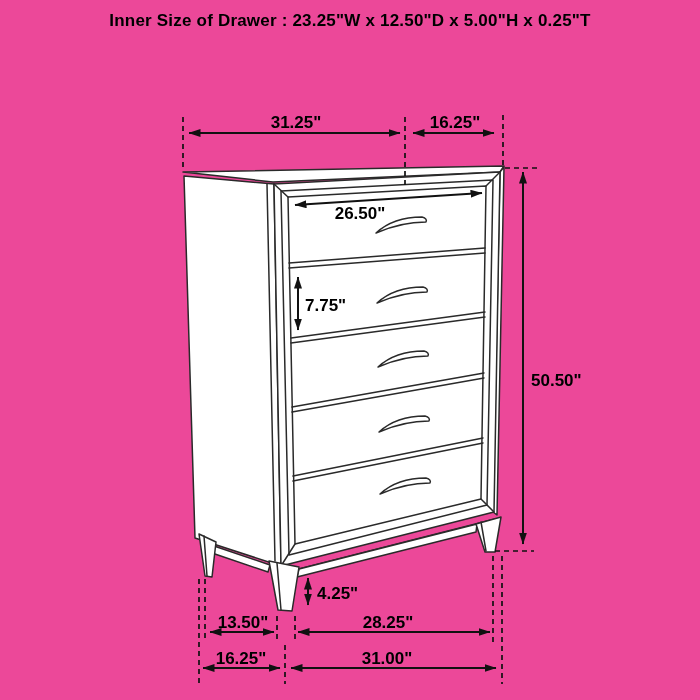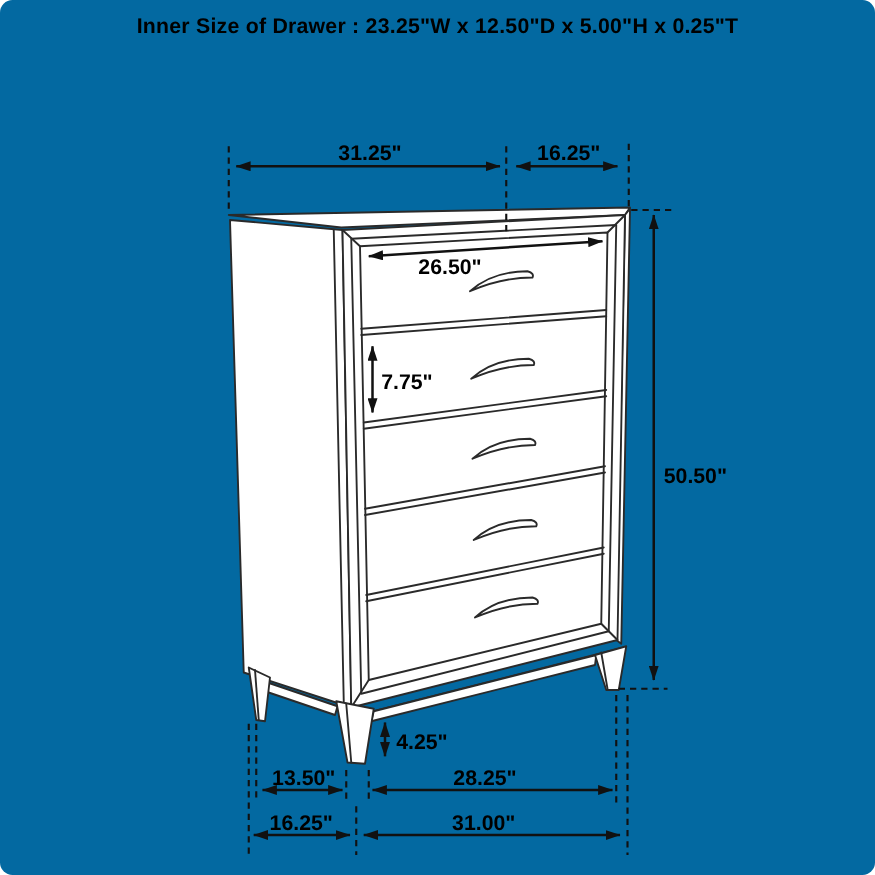--- a/index.html
+++ b/index.html
@@ -1,22 +1,21 @@
 <!DOCTYPE html>
 <html><head>
 <meta charset="utf-8">
 <style>
   html, body { margin: 0; padding: 0; background: #ffffff; }
   .stage {
     position: relative;
     width: 700px;
     height: 700px;
-    background: #0369a1;
+    background: #ec4899;
     overflow: hidden;
-    border-radius: 10px;
   }
   svg { display: block; }
   .lbl {
     font-family: "Liberation Sans", sans-serif;
     font-size: 17px;
     font-weight: bold;
     fill: #000000;
   }
   .ttl {
     font-family: "Liberation Sans", sans-serif;

